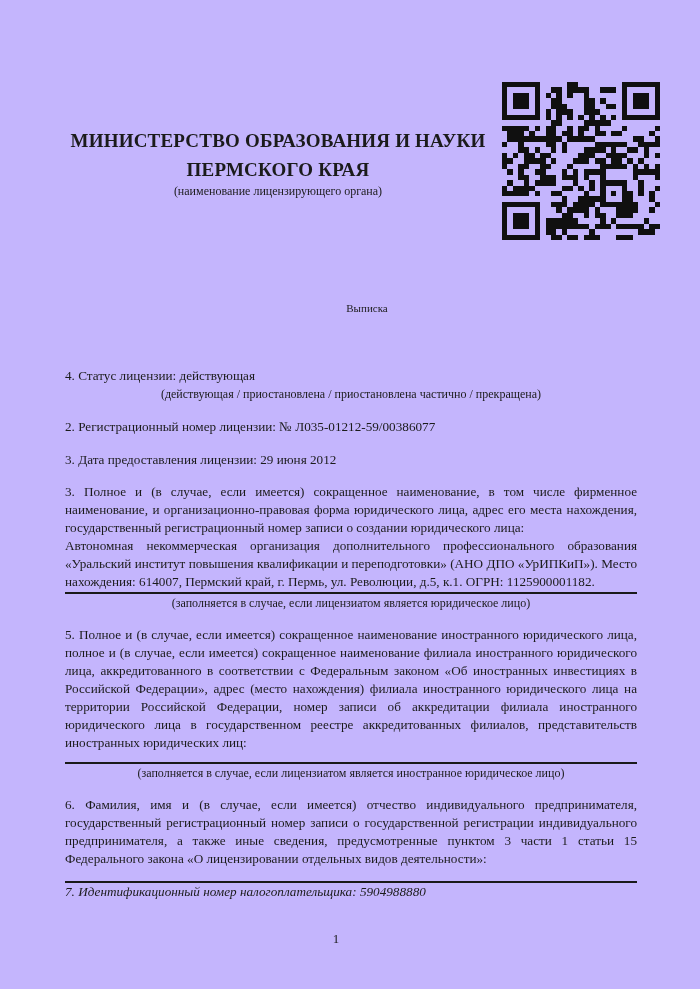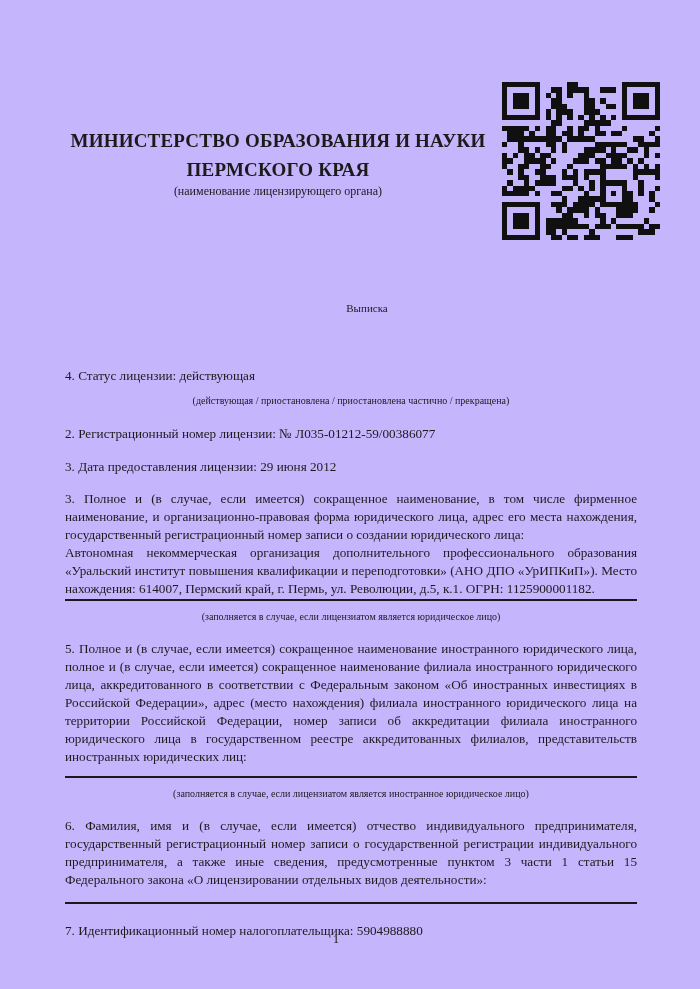--- a/index.html
+++ b/index.html
@@ -39,36 +39,36 @@
   }
 
   
   .items{
     top:367px;left:65px;width:572px;
     font-size:13.2px;line-height:18px;
   }
   .item{text-align:justify;}
   .item.single{text-align:left;}
   .caption{
-    font-size:10px;line-height:12px;
+    font-size:12px;line-height:12px;
     text-align:center;
-    margin-top:10px;
+    margin-top:3px;
   }
   .fill-line{
     border-top:2px solid #1a1a1a;
     height:0;width:100%;
   }
   .mt-i2{margin-top:18px;}
   .mt-i3{margin-top:15px;}
   .mt-i4{margin-top:14px;}
   .mt-i5{margin-top:17px;}
   .mt-blank5{margin-top:10px;}
   .mt-i6{margin-top:17px;}
   .mt-line6{margin-top:13px;}
-  .mt-i7{margin-top:18px;}
+  .mt-i7{font-style:italic;}
   .line4{margin-top:1px;}
 
   .page-number{
     top:931px;left:0;width:672px;
     text-align:center;
     font-size:13px;line-height:16px;
   }
 </style>
 </head>
 <body>

